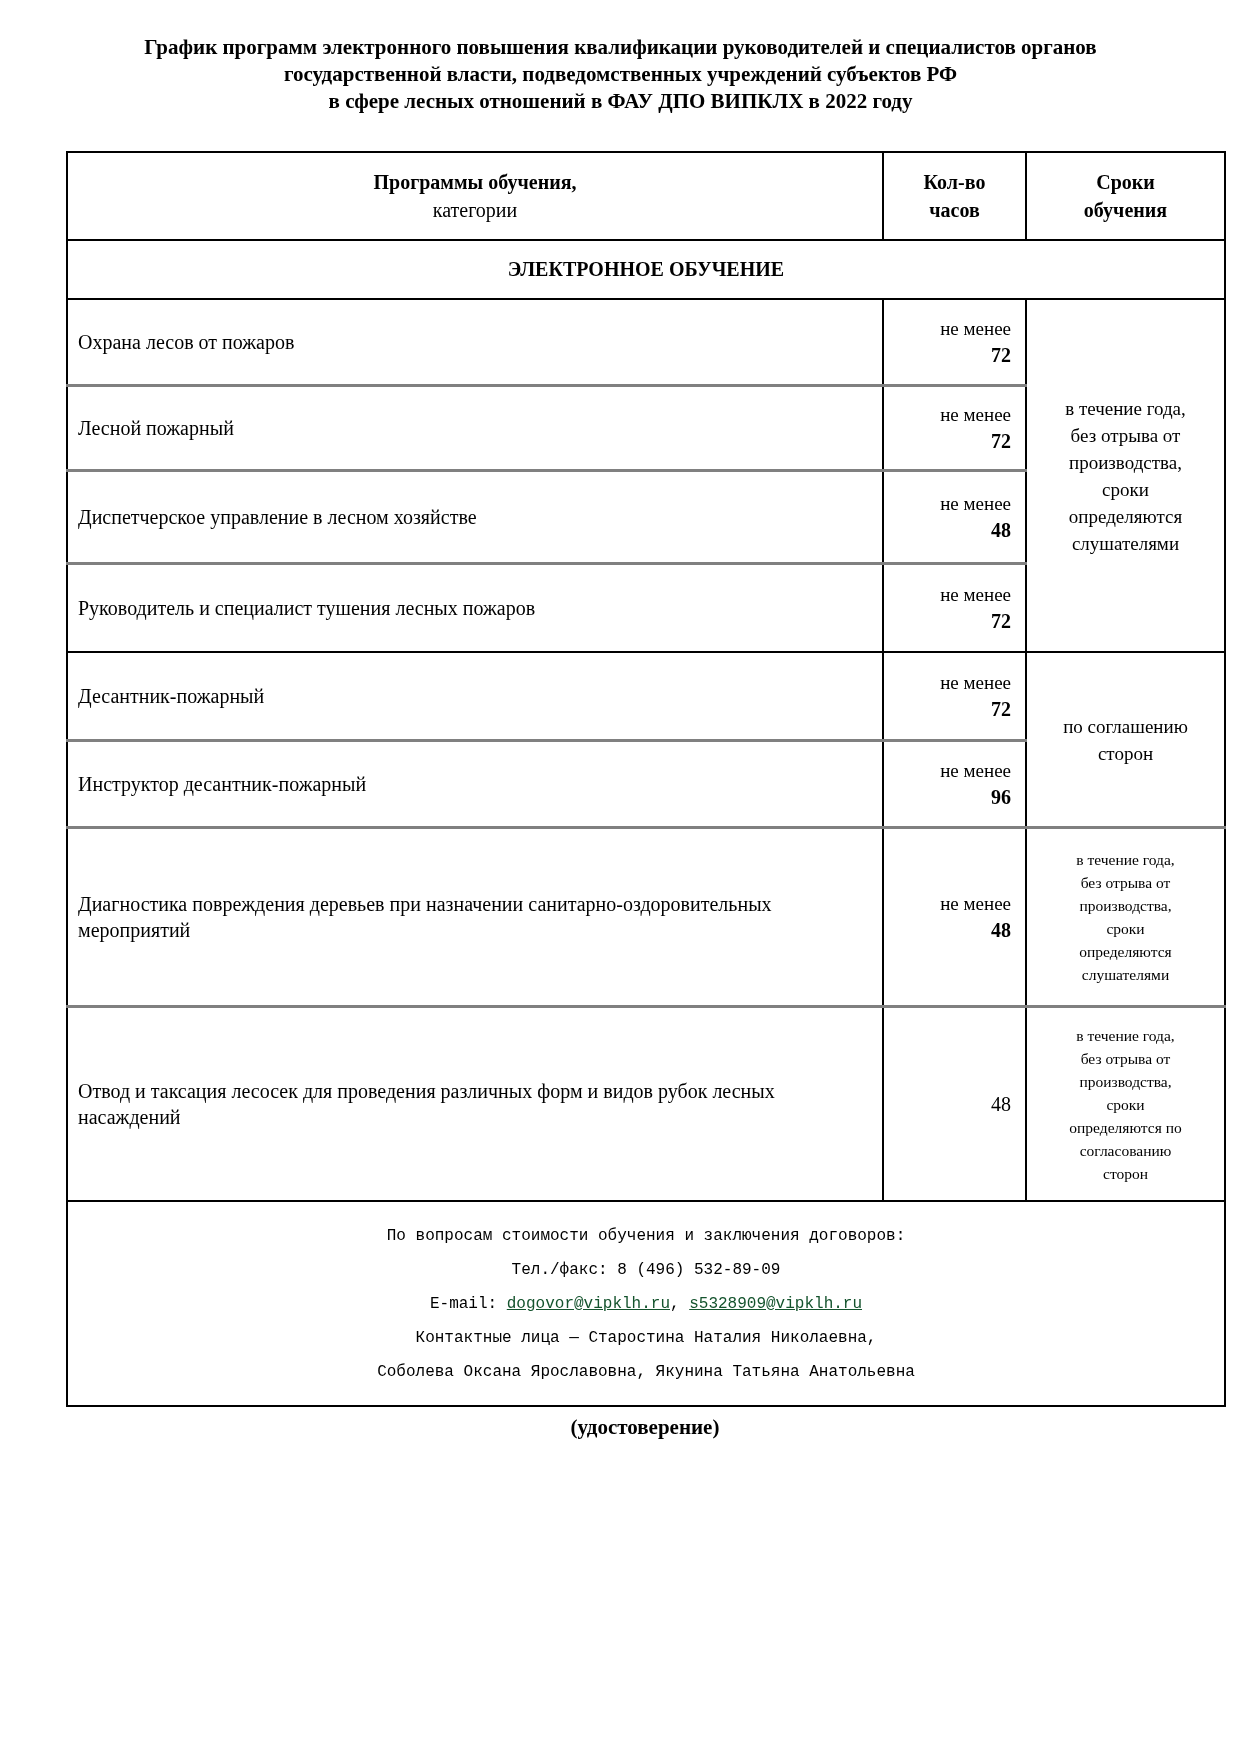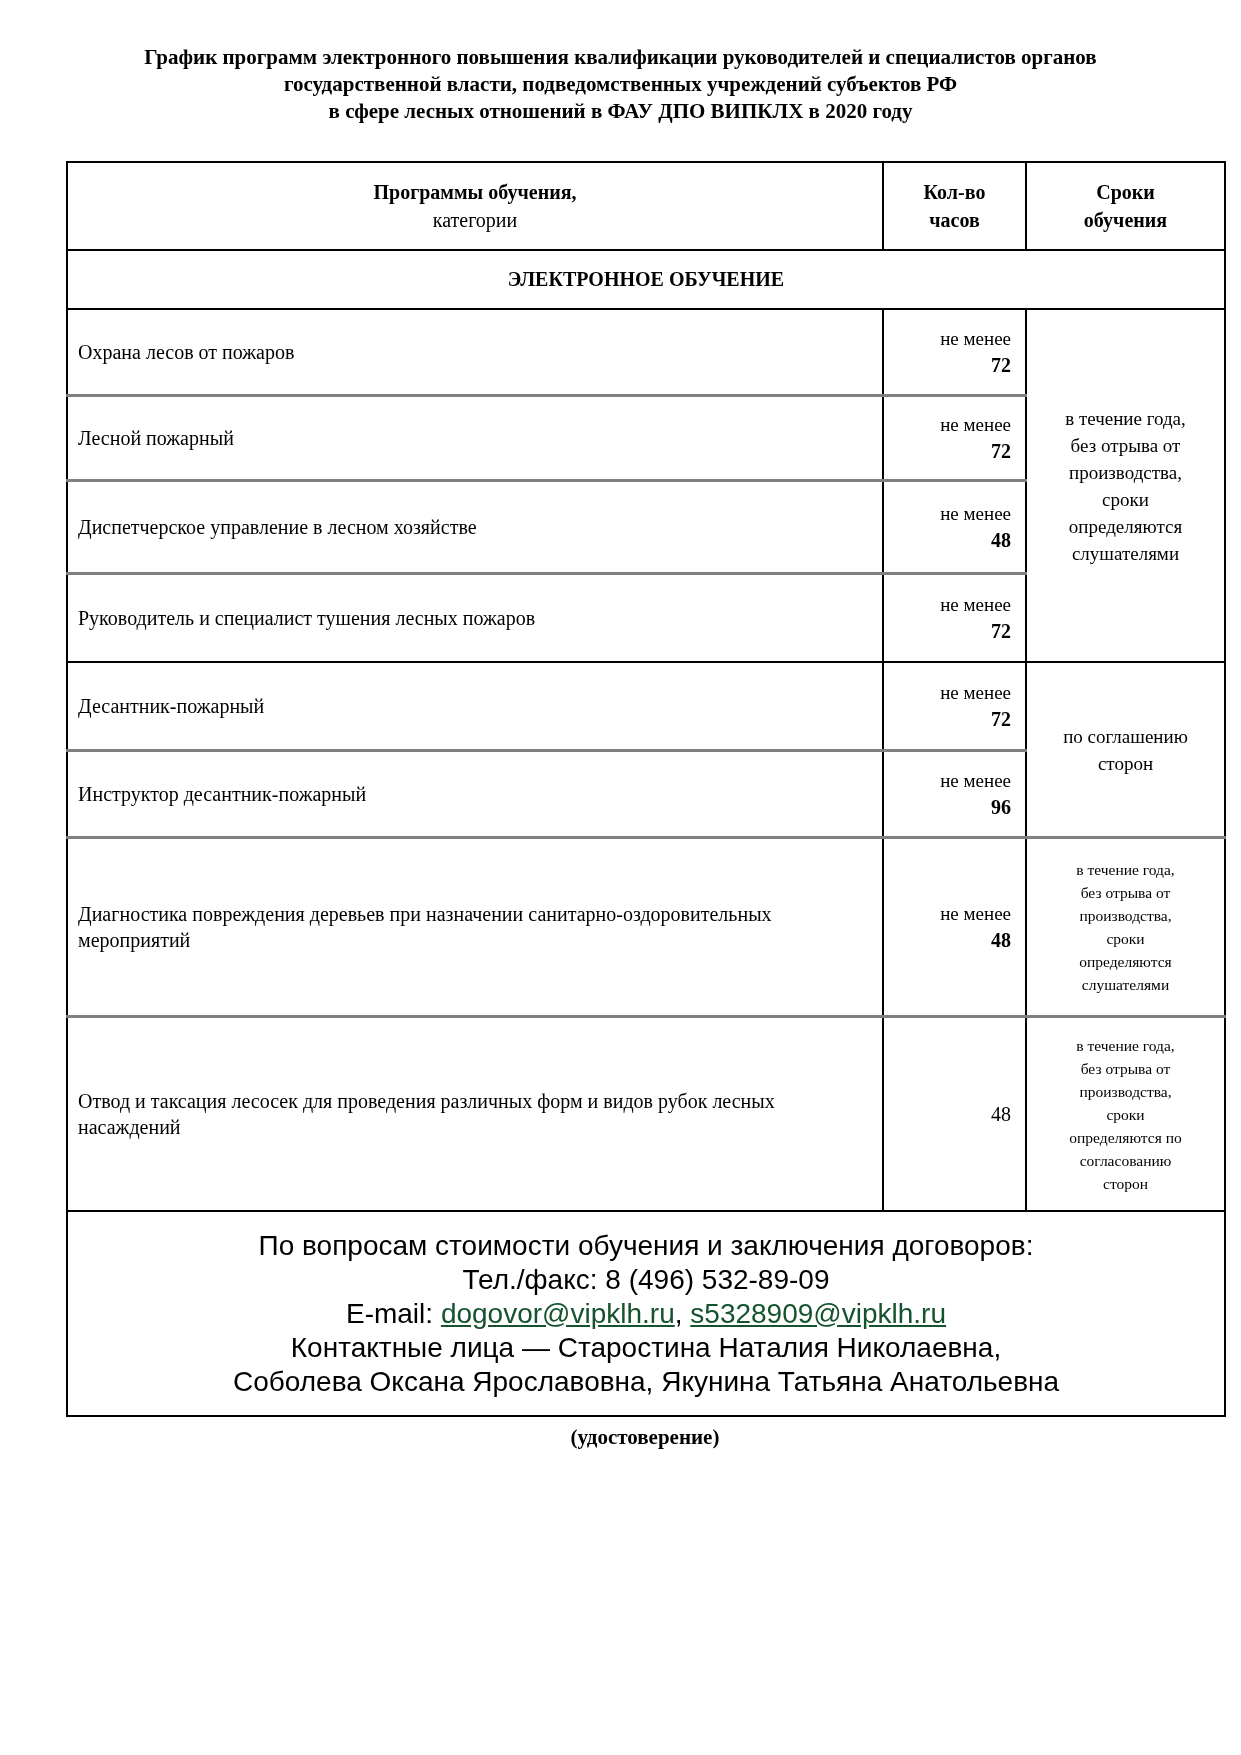--- a/index.html
+++ b/index.html
@@ -6,21 +6,21 @@
   .page {
     position:relative;
     width:1241px;
     height:1755px;
     background:#ffffff;
     color:#000000;
     font-family:"Liberation Serif", serif;
     overflow:hidden;
   }
   .doc-title {
-    padding-top:44px;
+    padding-top:34px;
     text-align:center;
     font-weight:bold;
     font-size:21px;
     line-height:27px;
   }
   table.schedule {
     margin:36px 0 0 66px;
     width:1158px;
     border-collapse:collapse;
     table-layout:fixed;
@@ -88,22 +88,22 @@
   tr.r4 > td { height:58px; }
   tr.r5 > td { height:58px; }
   tr.r6 > td { height:56px; }
   tr.r7 > td { height:148px; }
   tr.r8 > td { height:164px; }
 
   td.contact-cell {
     border-top:2px solid #000;
     height:175px;
     text-align:center;
-    font-family:Liberation Sans, sans-serif;
-    font-size:28px;
+    font-family:Liberation Mono, monospace;
+    font-size:16px;
     line-height:34px;
     vertical-align:middle;
   }
   td.contact-cell a {
     color:#14532d;
     text-decoration:underline;
   }
   .footer-note {
     margin-left:66px;
     width:1158px;
@@ -114,21 +114,21 @@
   }
 </style>
 </head>
 <body>
 
 <div class="page">
 
   <div class="doc-title">
     <div>График программ электронного повышения квалификации руководителей и специалистов органов</div>
     <div>государственной власти, подведомственных учреждений субъектов РФ</div>
-    <div>в сфере лесных отношений в ФАУ ДПО ВИПКЛХ в 2020 году</div>
+    <div>в сфере лесных отношений в ФАУ ДПО ВИПКЛХ в 2022 году</div>
   </div>
 
   <table class="schedule">
     <colgroup>
         <col class="c1">
         <col class="c2">
         <col class="c3">
       </colgroup>
 
     <tbody>

